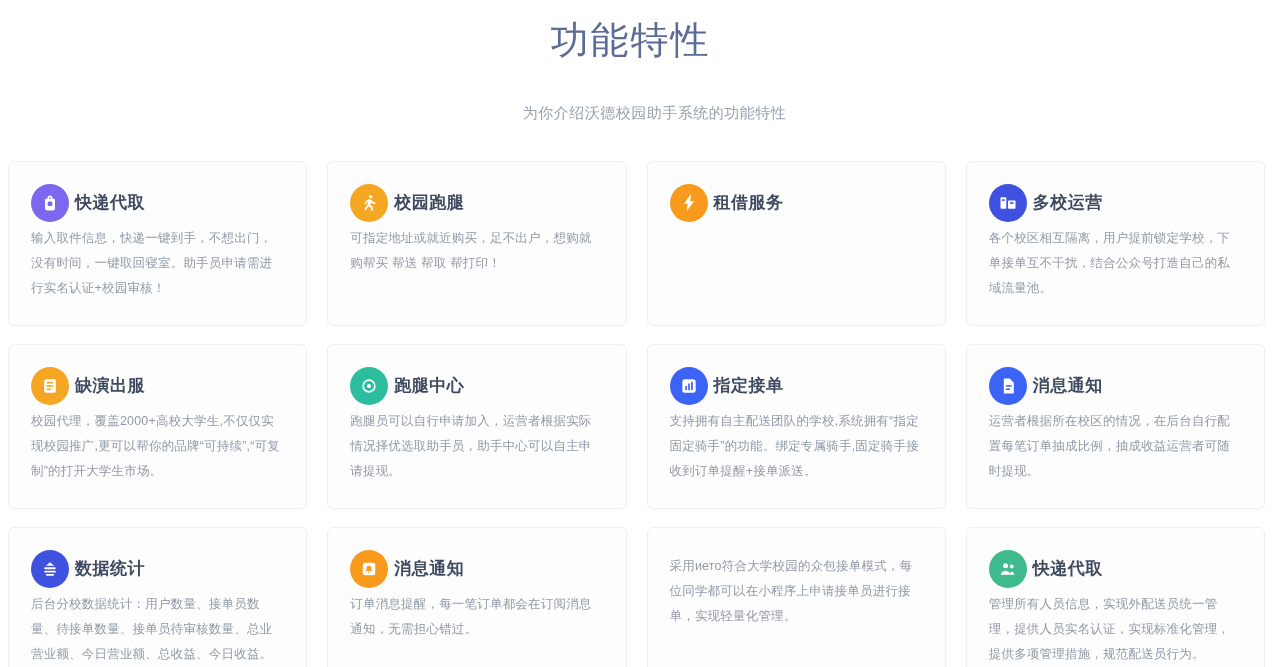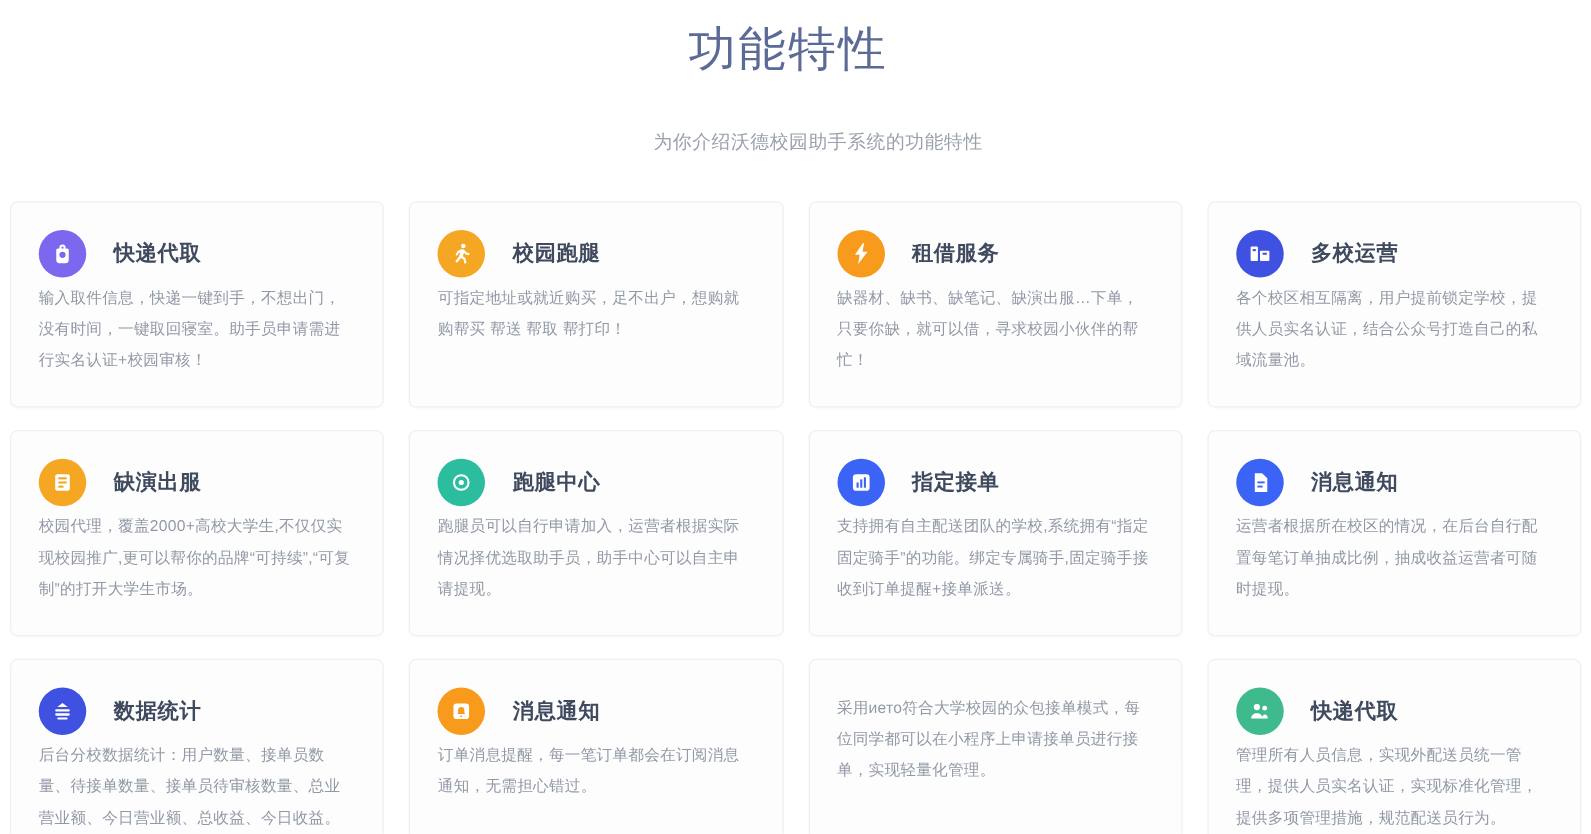--- a/index.html
+++ b/index.html
@@ -47,21 +47,21 @@
     background: #fdfdfe;
     border: 1px solid #eef0f4;
     border-radius: 6px;
     padding: 22px 22px 24px 22px;
     min-height: 148px;
     box-shadow: 0 1px 2px rgba(30, 40, 70, 0.02);
   }
   .card-head {
     display: flex;
     align-items: center;
-    gap: 22px;
+    gap: 6px;
   }
   .icon-badge {
     width: 38px;
     height: 38px;
     border-radius: 50%;
     flex: 0 0 38px;
     display: flex;
     align-items: center;
     justify-content: center;
     color: #fff;
@@ -117,36 +117,35 @@
 
     <div class="card">
       <div class="card-head">
         <span class="icon-badge" style="background:#f89b1c">
           <svg width="20" height="20" viewBox="0 0 24 24" fill="#fff">
               <path d="M13.5 2L6 13h4.5l-1.5 9L18 10h-4.8l1.5-8z"></path>
             </svg>
         </span>
         <div class="card-title">租借服务</div>
       </div>
-      <div class="card-desc">缺器材、缺书、缺笔记、缺演出服…下单，只要你缺，就可以借，寻求校园小伙伴的帮忙！</div>
     </div>
 
     <div class="card">
       <div class="card-head">
         <span class="icon-badge" style="background:#3f51e0">
           <svg width="20" height="20" viewBox="0 0 24 24" fill="#fff">
               <rect x="3" y="5" width="7" height="14" rx="1"></rect>
               <rect x="12" y="9" width="9" height="10" rx="1"></rect>
               <rect x="5" y="7.5" width="3" height="2" fill="#3f51e0"></rect>
               <rect x="14.5" y="11" width="4" height="2" fill="#3f51e0"></rect>
             </svg>
         </span>
         <div class="card-title">多校运营</div>
       </div>
-      <div class="card-desc">各个校区相互隔离，用户提前锁定学校，提供人员实名认证，结合公众号打造自己的私域流量池。</div>
+      <div class="card-desc">各个校区相互隔离，用户提前锁定学校，下单接单互不干扰，结合公众号打造自己的私域流量池。</div>
     </div>
 
     <div class="card">
       <div class="card-head">
         <span class="icon-badge" style="background:#f5a623">
           <svg width="20" height="20" viewBox="0 0 24 24" fill="#fff">
               <rect x="5" y="4" width="14" height="16" rx="2"></rect>
               <rect x="8" y="7" width="8" height="2" fill="#f5a623"></rect>
               <rect x="8" y="11" width="8" height="2" fill="#f5a623"></rect>
               <rect x="8" y="15" width="5" height="2" fill="#f5a623"></rect>

